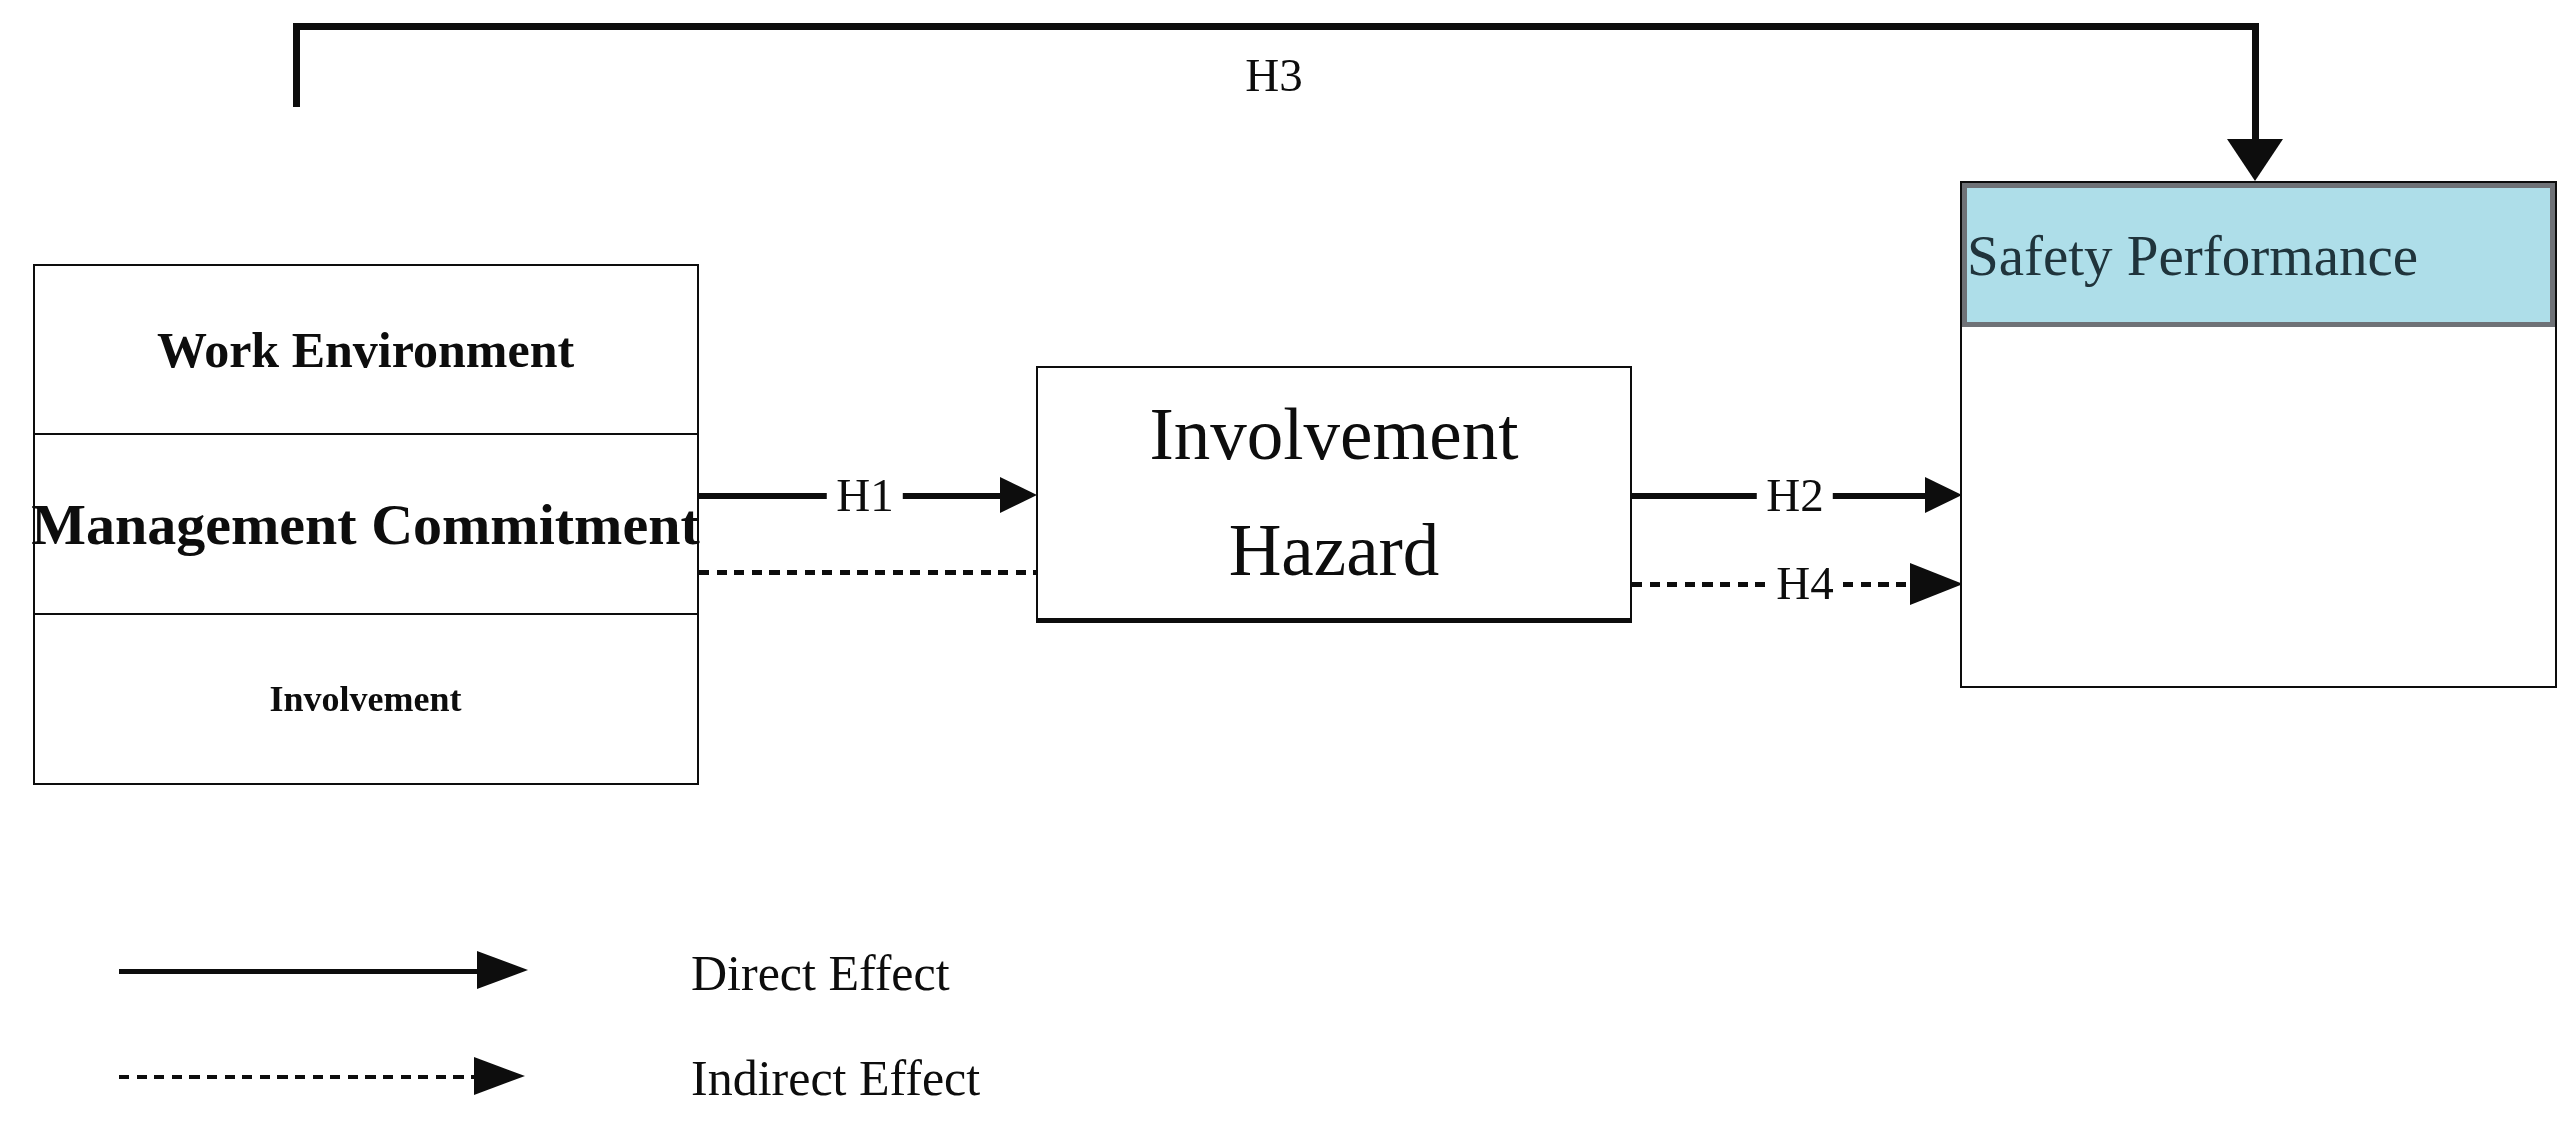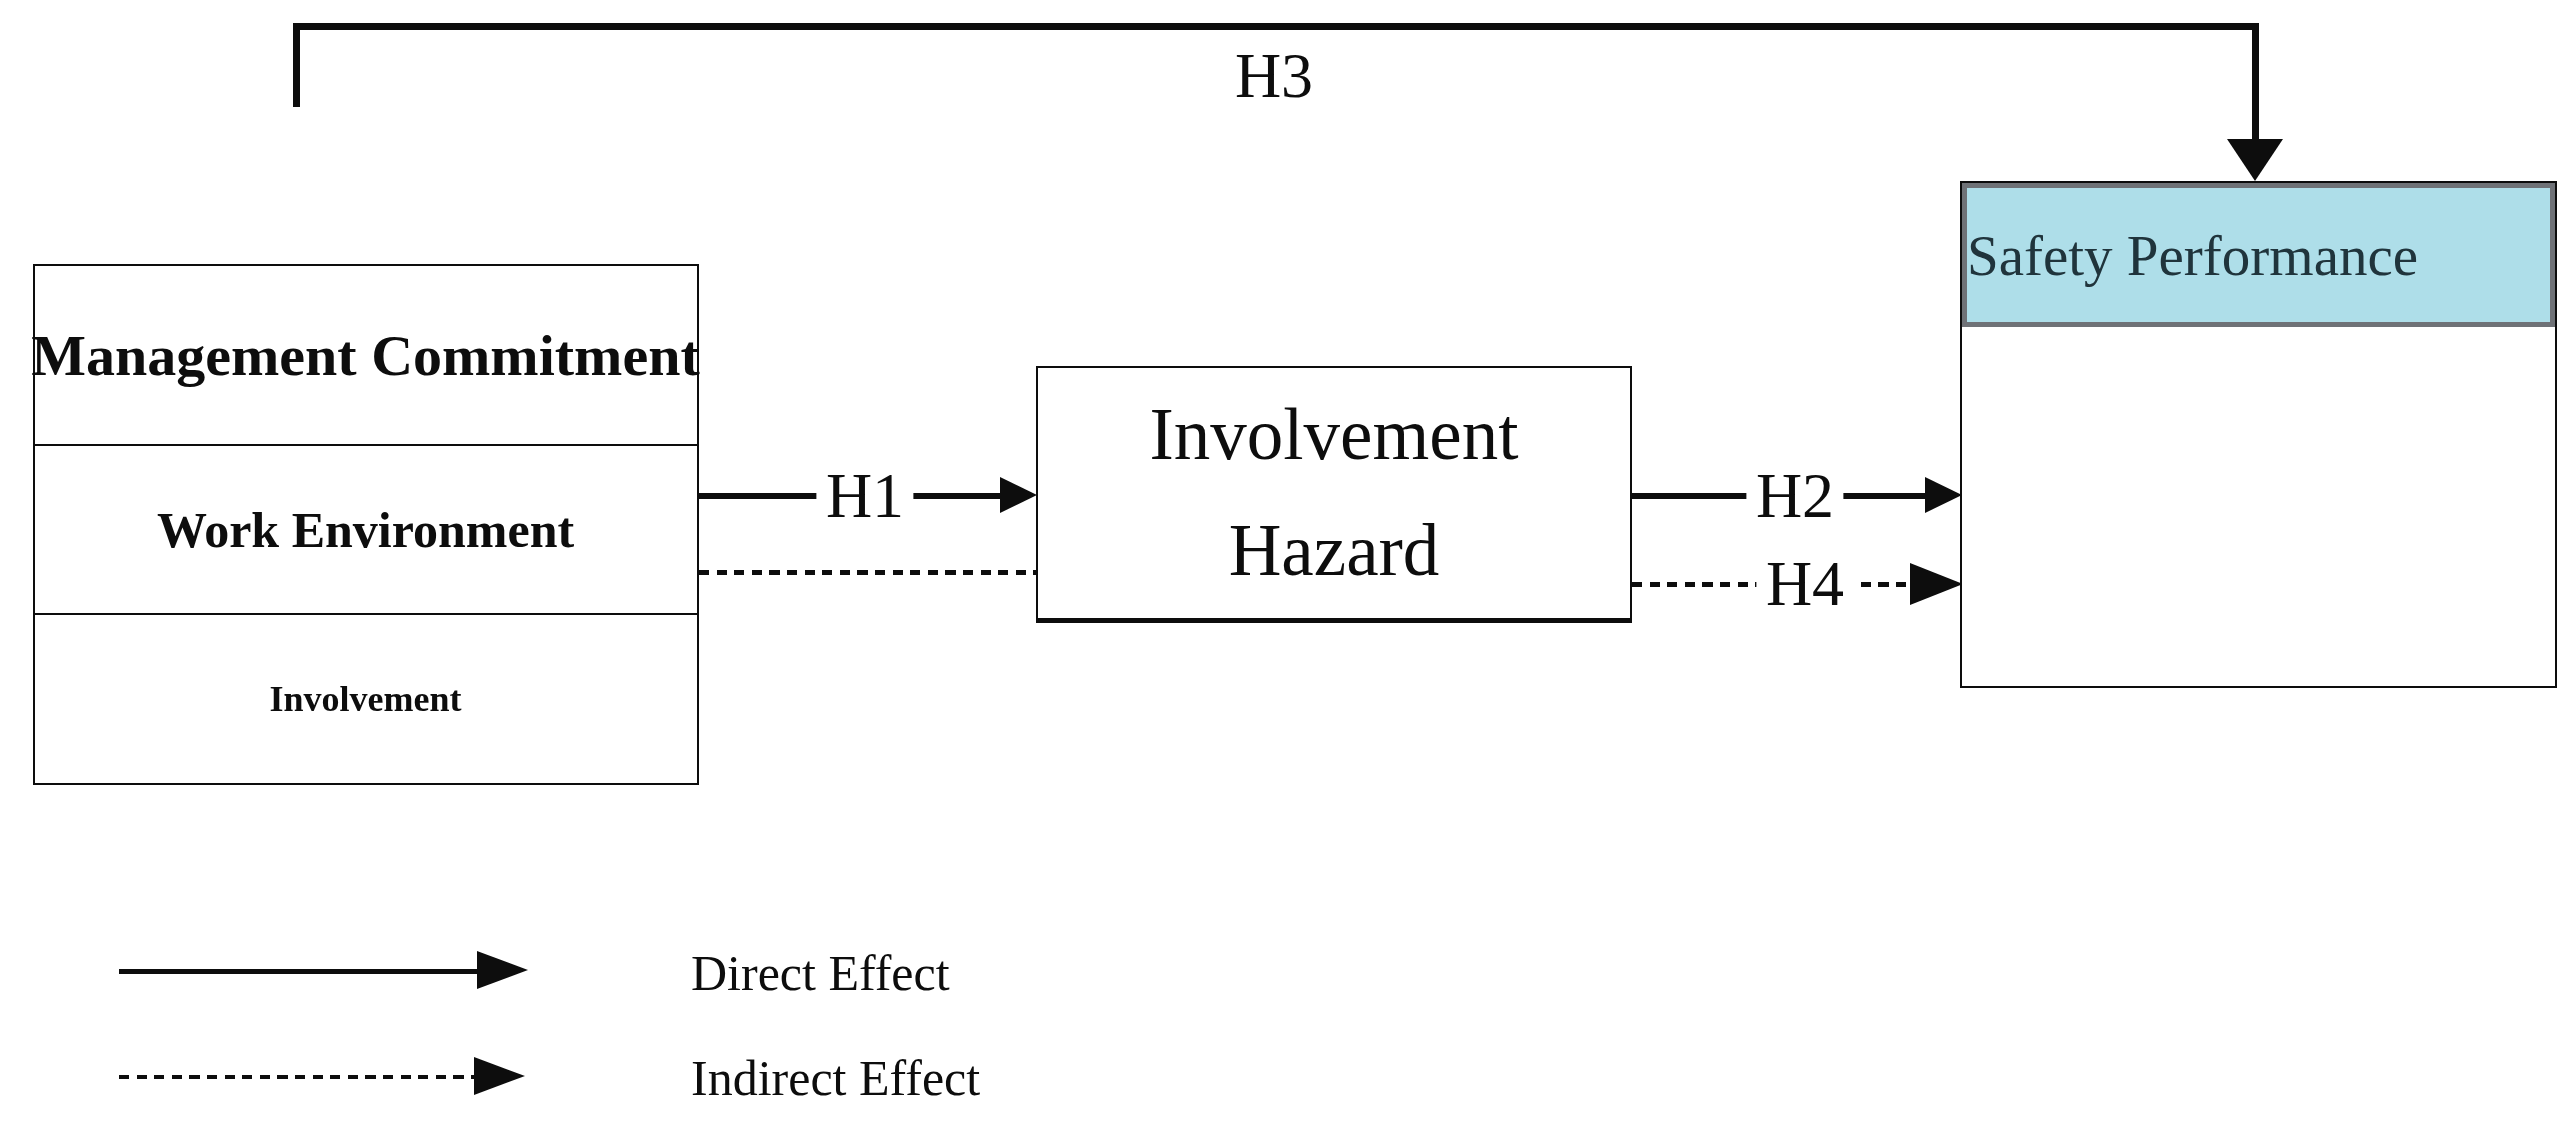--- a/index.html
+++ b/index.html
@@ -14,21 +14,21 @@
   
   .seg{position:absolute;background:#0d0d0d;}
   .dash{
     position:absolute;height:4.7px;
     background:repeating-linear-gradient(90deg,#0d0d0d 0 10.2px,transparent 10.2px 17.6px);
   }
   .tri-right{position:absolute;width:0;height:0;}
   .tri-down{position:absolute;width:0;height:0;}
   .hlabel{
     position:absolute;transform:translate(-50%,-50%);
-    font-size:64px;line-height:1;background:#ffffff;padding:1.4px 9.5px;
+    font-size:47px;line-height:1;background:#ffffff;padding:1.4px 9.5px;
     white-space:nowrap;
   }
   
   .sc-header{
     position:absolute;left:32.5px;top:105px;width:666px;height:159px;
     box-sizing:border-box;border:5.4px solid #6F7277;
     background:var(--header-fill,#AEDEE9);
     display:flex;align-items:center;justify-content:center;
   }
   .hdr-text{font-size:60px;color:#20343c;white-space:nowrap;}
@@ -128,25 +128,25 @@
 
 <div class="canvas">
 
   <div class="seg h3-v-left"></div>
   <div class="seg h3-h"></div>
   <div class="seg h3-v-right"></div>
   <div class="tri-down h3-head"></div>
   <div class="hlabel h3-label">H3</div>
 
   <div class="sc-rows">
+    <div class="row row-we">
+      <span>Work Environment</span>
+    </div>
     <div class="row row-mc">
       <span>Management Commitment</span>
-    </div>
-    <div class="row row-we">
-      <span>Work Environment</span>
     </div>
     <div class="row row-inv">
       <span>Involvement</span>
     </div>
   </div>
 
   <div class="seg h1-line"></div>
   <div class="tri-right h1-head"></div>
   <div class="hlabel h1-label">H1</div>
 

